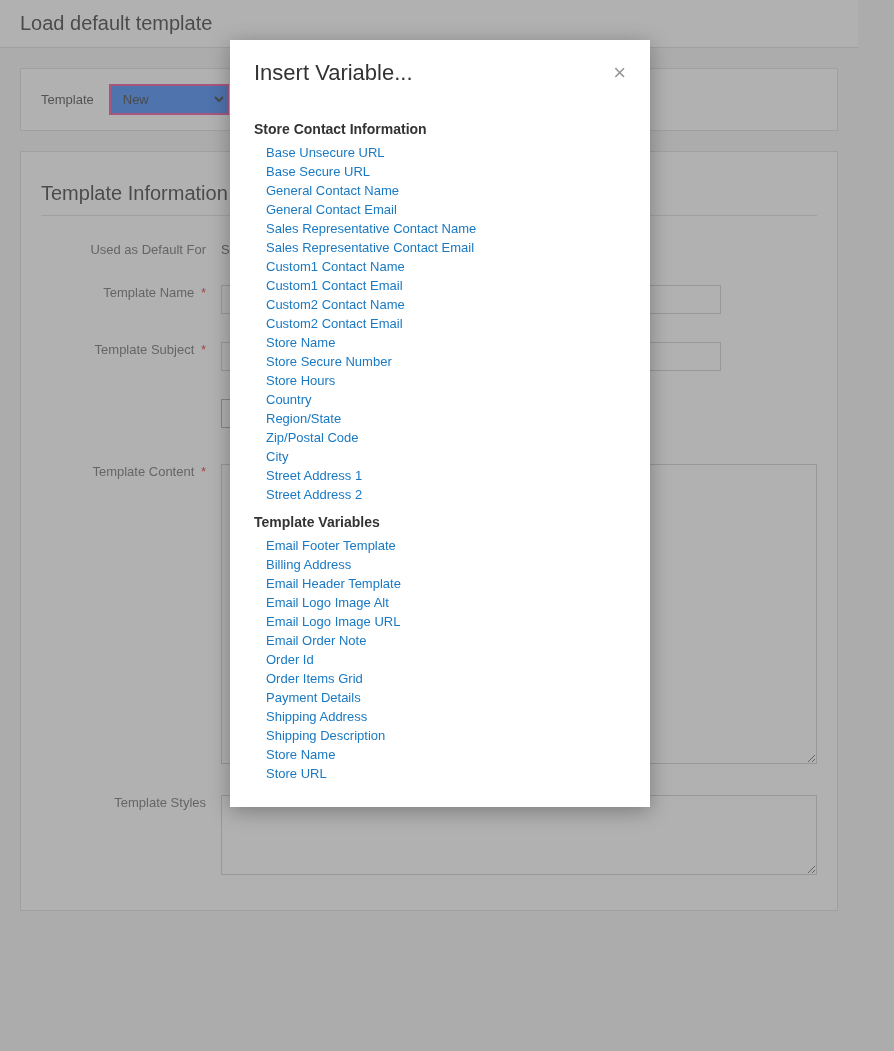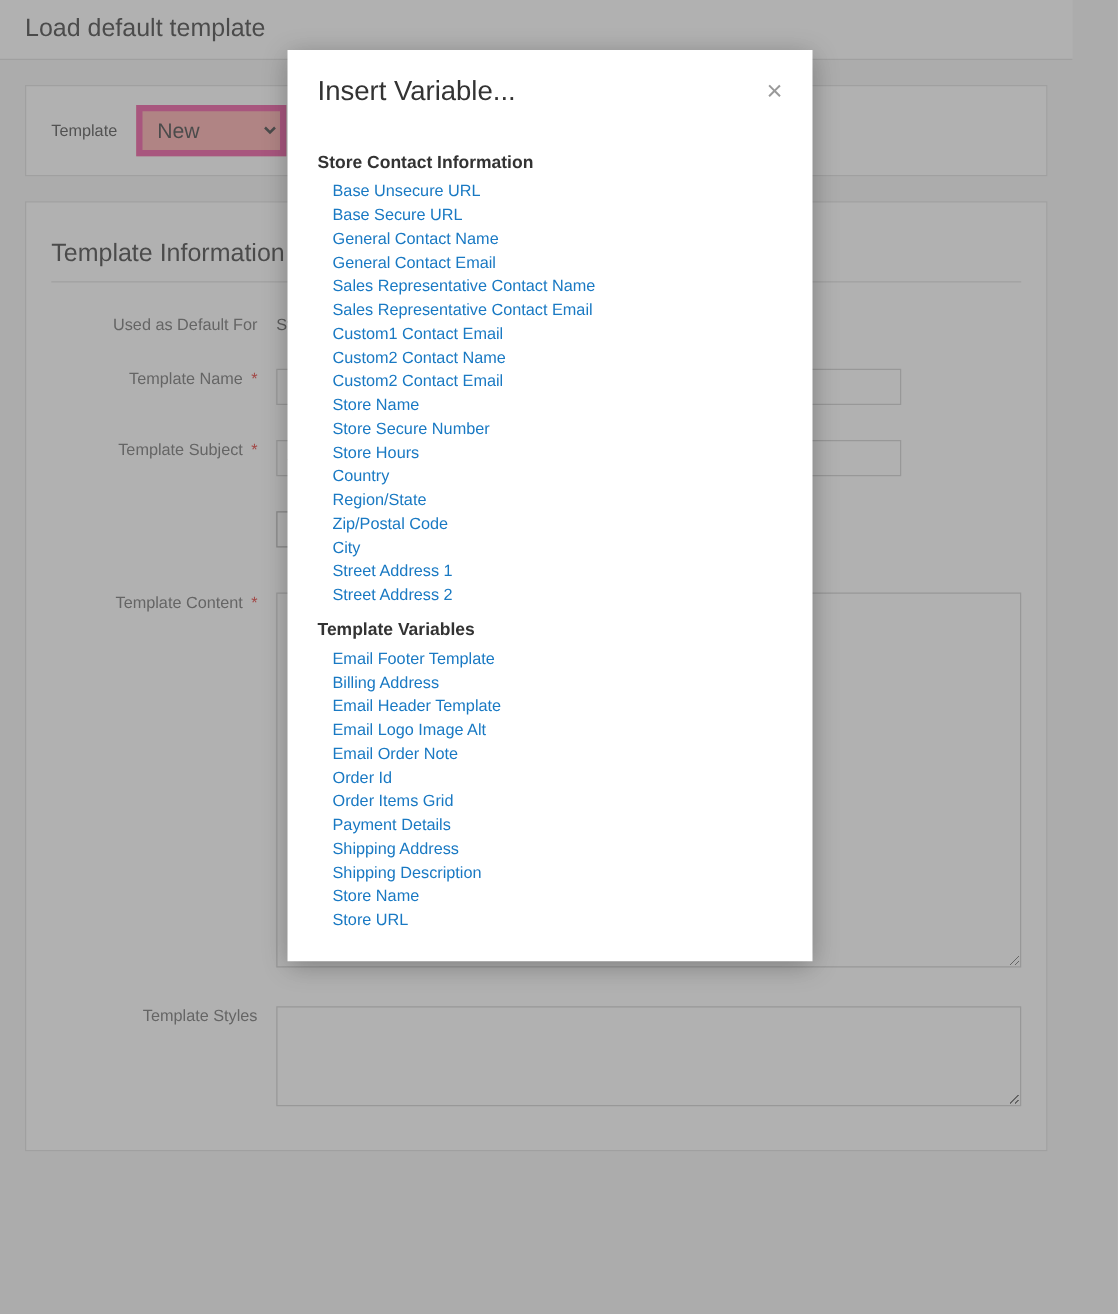--- a/index.html
+++ b/index.html
@@ -50,24 +50,24 @@
       font-size: 13px;
     }
 
     .template-select-wrapper {
       display: flex;
       align-items: center;
       gap: 10px;
     }
 
     .template-select {
-      border: 5px solid #ec4899;
+      border: 2px solid #ec4899;
       padding: 5px 8px;
-      background: #fca5a5;
-      font-size: 17px;
+      background: #3b82f6;
+      font-size: 13px;
       color: #333;
       min-width: 120px;
     }
 
     .btn-load {
       background: #fff;
       border: 1px solid #aaa;
       padding: 7px 16px;
       font-size: 13px;
       cursor: pointer;
@@ -315,40 +315,42 @@
     <div class="modal-body">
 
       <div class="variable-group-title">Store Contact Information</div>
       <div id="store-contact-list">
           <a class="variable-link" href="#">Base Unsecure URL</a>
           <a class="variable-link" href="#">Base Secure URL</a>
           <a class="variable-link" href="#">General Contact Name</a>
           <a class="variable-link" href="#">General Contact Email</a>
           <a class="variable-link" href="#">Sales Representative Contact Name</a>
           <a class="variable-link" href="#">Sales Representative Contact Email</a>
+          <a class="variable-link" href="#">Custom1 Contact Name</a>
           <a class="variable-link" href="#">Custom1 Contact Email</a>
           <a class="variable-link" href="#">Custom2 Contact Name</a>
           <a class="variable-link" href="#">Custom2 Contact Email</a>
           <a class="variable-link" href="#">Store Name</a>
           <a class="variable-link" href="#">Store Secure Number</a>
           <a class="variable-link" href="#">Store Hours</a>
           <a class="variable-link" href="#">Country</a>
           <a class="variable-link" href="#">Region/State</a>
           <a class="variable-link" href="#">Zip/Postal Code</a>
           <a class="variable-link" href="#">City</a>
           <a class="variable-link" href="#">Street Address 1</a>
           <a class="variable-link" href="#">Street Address 2</a>
         </div>
 
       <div class="variable-group-title">Template Variables</div>
       <div id="template-variable-list">
           <a class="variable-link" href="#">Email Footer Template</a>
           <a class="variable-link" href="#">Billing Address</a>
           <a class="variable-link" href="#">Email Header Template</a>
           <a class="variable-link" href="#">Email Logo Image Alt</a>
+          <a class="variable-link" href="#">Email Logo Image URL</a>
           <a class="variable-link" href="#">Email Order Note</a>
           <a class="variable-link" href="#">Order Id</a>
           <a class="variable-link" href="#">Order Items Grid</a>
           <a class="variable-link" href="#">Payment Details</a>
           <a class="variable-link" href="#">Shipping Address</a>
           <a class="variable-link" href="#">Shipping Description</a>
           <a class="variable-link" href="#">Store Name</a>
           <a class="variable-link" href="#">Store URL</a>
         </div>
 

